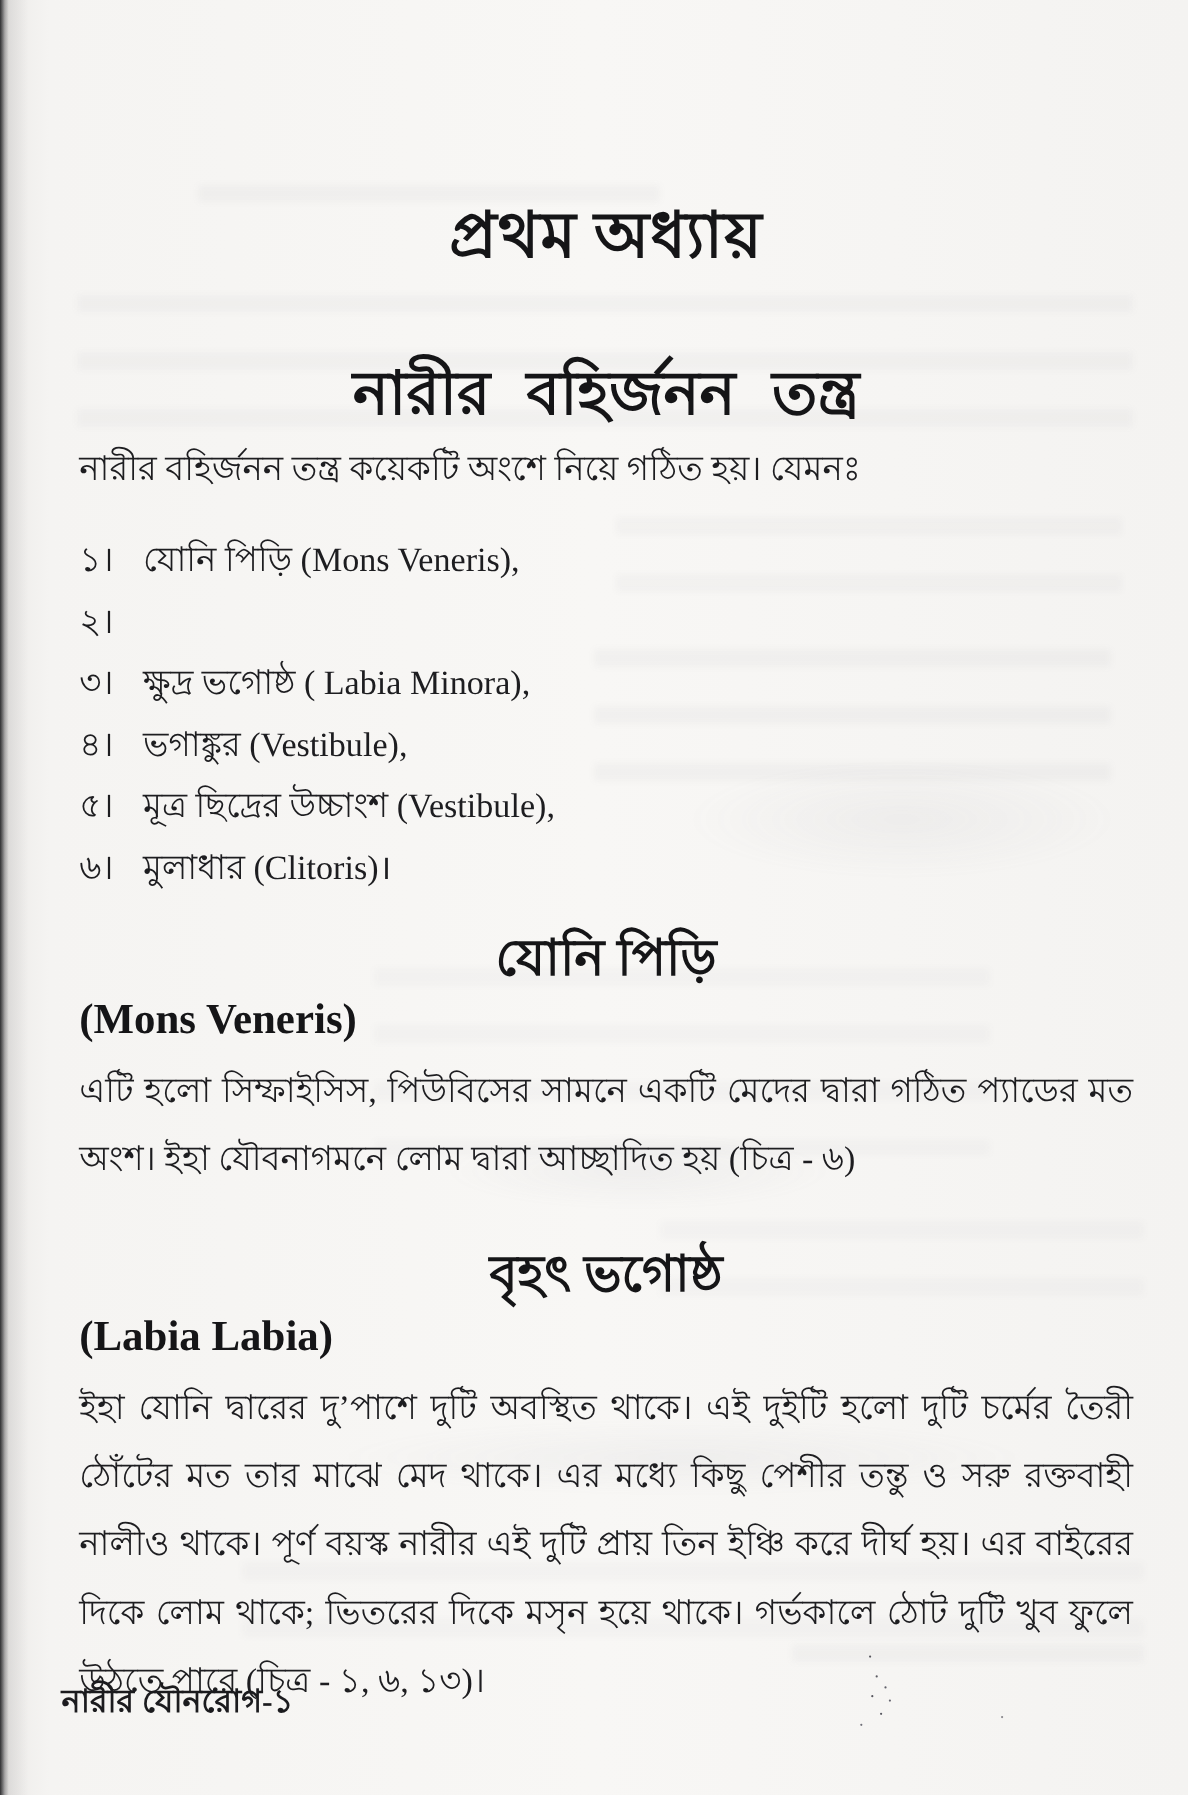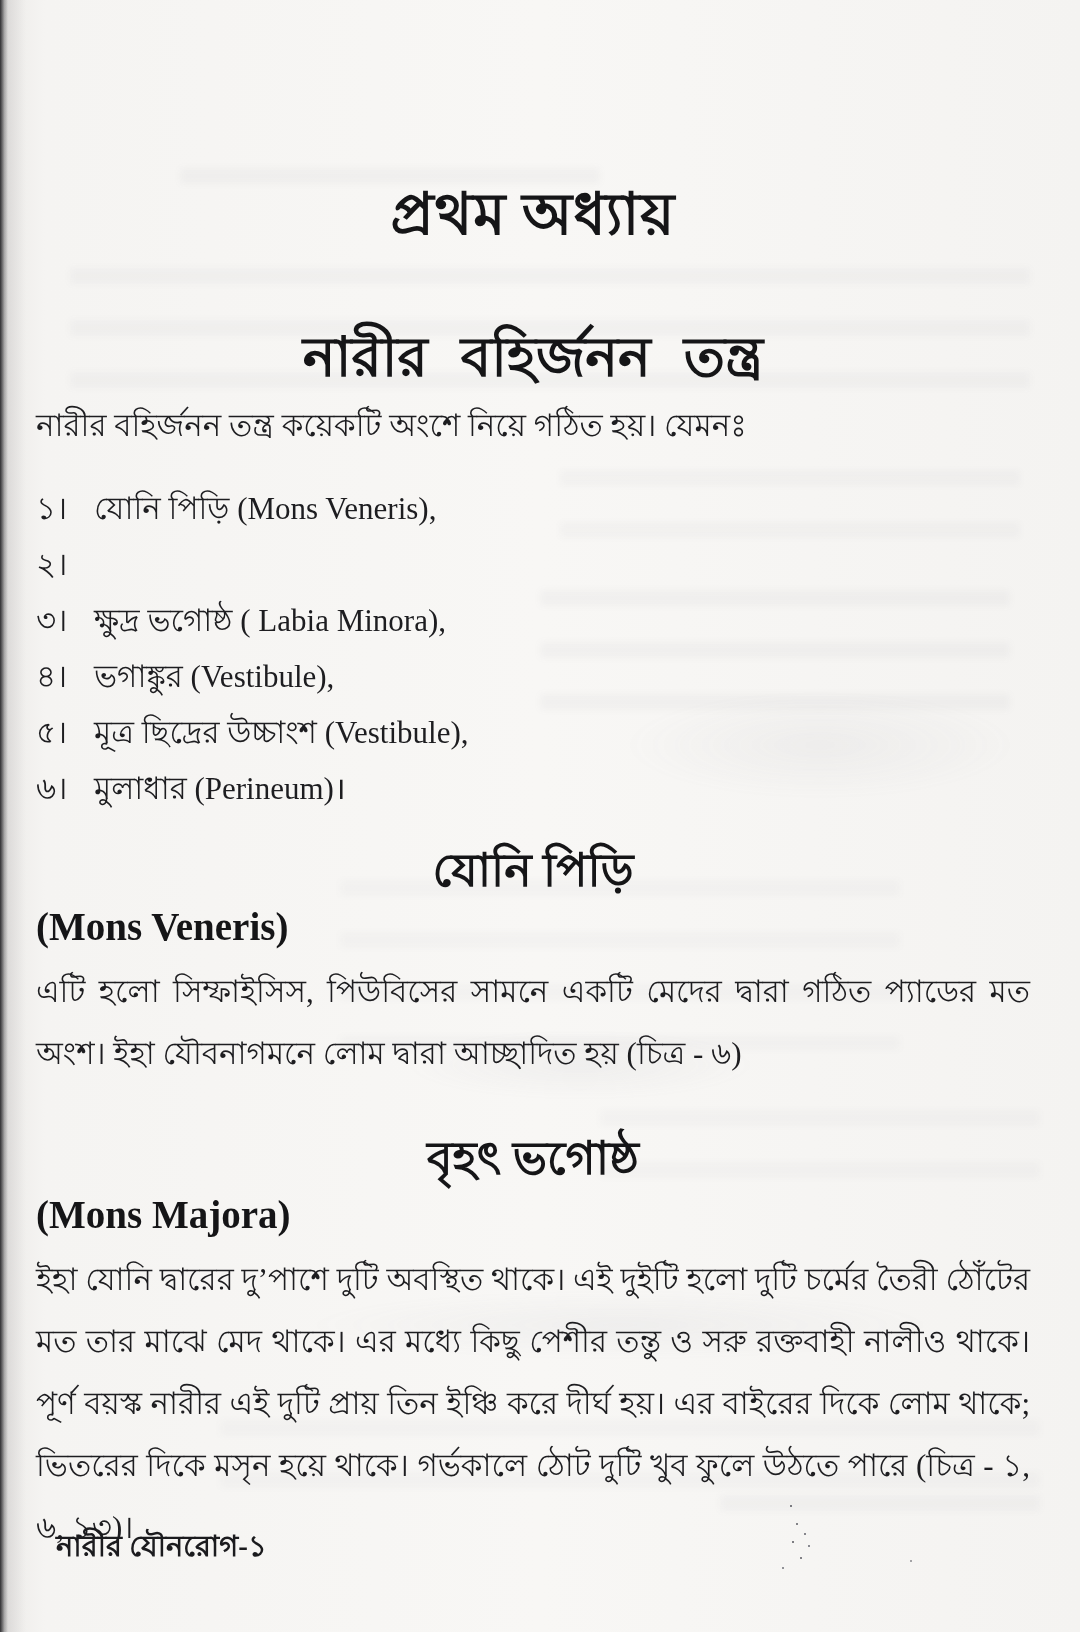--- a/index.html
+++ b/index.html
@@ -6,21 +6,21 @@
   body {
     width: 1080px; height: 1632px;
     position: relative;
     overflow: hidden;
     background: linear-gradient(90deg, #eceae8 0px, #f5f4f2 45px, #f8f7f5 50%, #f4f3f1 100%);
     font-family: "Liberation Serif", "DejaVu Serif", serif;
     color: #1d1d20;
   }
   .page {
     position: absolute; inset: 0;
-    padding: 178px 50px 0 36px;
+    padding: 178px 50px 0 72px;
     box-sizing: border-box;
   }
   
   .spine {
     position: absolute; left: 0; top: 0; bottom: 0; width: 8px;
     background: linear-gradient(to right, rgba(25,25,28,0.88), rgba(25,25,28,0.25) 55%, rgba(25,25,28,0));
     z-index: 5;
   }
   .spine-soft {
     position: absolute; left: 0; top: 0; bottom: 0; width: 26px;
@@ -152,28 +152,28 @@
       <div class="part-row">
         <span class="part-marker">৪।</span>
         <span>ভগাঙ্কুর (Vestibule),</span>
       </div>
       <div class="part-row">
         <span class="part-marker">৫।</span>
         <span>মূত্র ছিদ্রের উচ্চাংশ (Vestibule),</span>
       </div>
       <div class="part-row">
         <span class="part-marker">৬।</span>
-        <span>মুলাধার (Perineum)।</span>
+        <span>মুলাধার (Clitoris)।</span>
       </div>
     </div>
 
     <h3 class="sub-heading-bn">যোনি পিড়ি</h3>
     <h3 class="sub-heading-en">(Mons Veneris)</h3>
     <p class="body-text">এটি হলো সিম্ফাইসিস, পিউবিসের সামনে একটি মেদের দ্বারা গঠিত প্যাডের মত অংশ। ইহা যৌবনাগমনে লোম দ্বারা আচ্ছাদিত হয় (চিত্র - ৬)</p>
 
     <h3 class="sub-heading-bn second">বৃহৎ ভগোষ্ঠ</h3>
-    <h3 class="sub-heading-en">(Mons Majora)</h3>
+    <h3 class="sub-heading-en">(Labia Labia)</h3>
     <p class="body-text">ইহা যোনি দ্বারের দু’পাশে দুটি অবস্থিত থাকে। এই দুইটি হলো দুটি চর্মের তৈরী ঠোঁটের মত তার মাঝে মেদ থাকে। এর মধ্যে কিছু পেশীর তন্তু ও সরু রক্তবাহী নালীও থাকে। পূর্ণ বয়স্ক নারীর এই দুটি প্রায় তিন ইঞ্চি করে দীর্ঘ হয়। এর বাইরের দিকে লোম থাকে; ভিতরের দিকে মসৃন হয়ে থাকে। গর্ভকালে ঠোট দুটি খুব ফুলে উঠতে পারে (চিত্র - ১, ৬, ১৩)।</p>
 
   </div>
 </div>
 
 <div class="footer">নারীর যৌনরোগ-১</div>
 
 </body></html>

